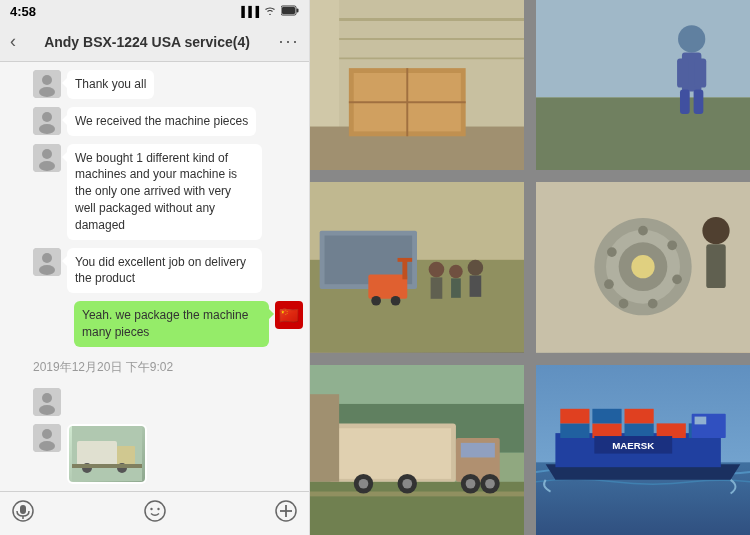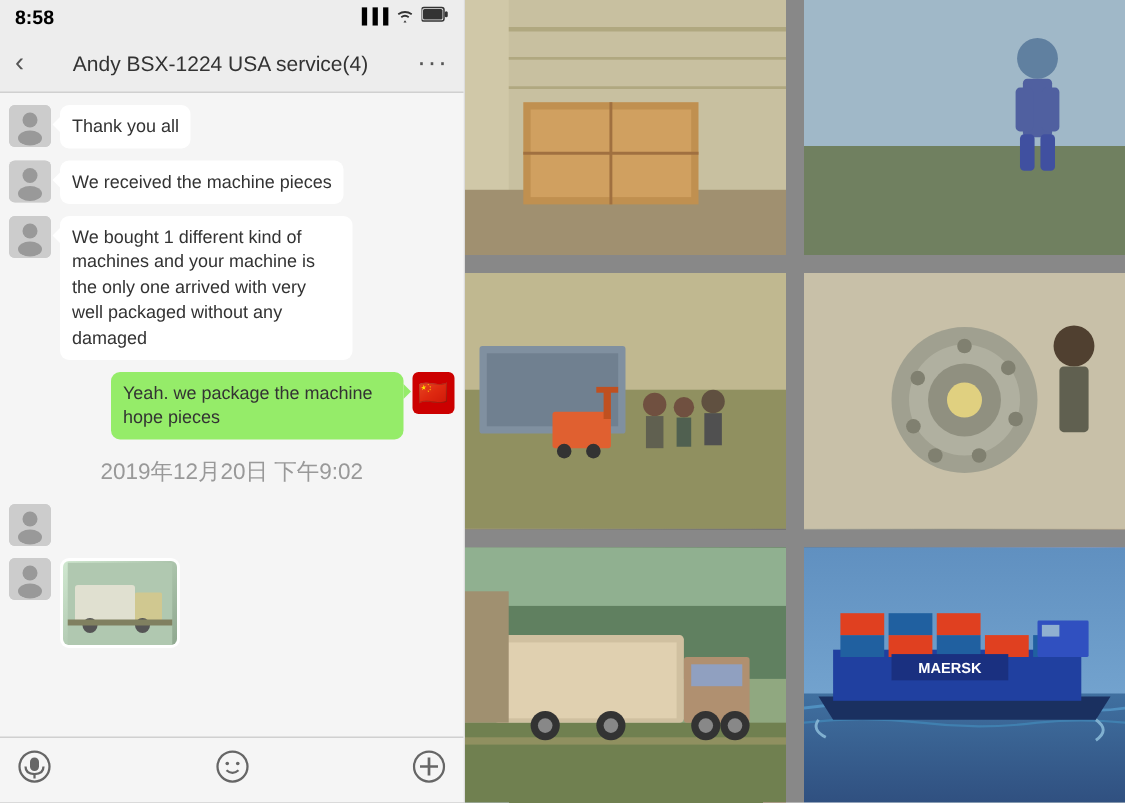--- a/index.html
+++ b/index.html
@@ -41,32 +41,33 @@
     .chat-header {
       background: #ededed;
       padding: 6px 10px;
       display: flex;
       align-items: center;
       justify-content: space-between;
       border-bottom: 1px solid #d0d0d0;
       height: 40px;
     }
     .chat-header-back { font-size: 18px; color: #555; }
-    .chat-header-title { font-size: 14px; font-weight: 400; color: #333; flex: 1; text-align: center; }
+    .chat-header-title { font-size: 14px; font-weight: 700; color: #333; flex: 1; text-align: center; }
     .chat-header-more { font-size: 18px; color: #555; letter-spacing: 1px; }
 
     
     .messages-area {
       flex: 1;
       overflow-y: auto;
       padding: 8px 6px;
       display: flex;
       flex-direction: column;
       gap: 8px;
       background: #f5f5f5;
+      margin-left: 27px;
     }
 
     .msg-row {
       display: flex;
       align-items: flex-start;
       gap: 6px;
     }
     .msg-row.sent {
       flex-direction: row-reverse;
     }
@@ -109,22 +110,21 @@
       background: #95ec69;
     }
     .msg-row.sent .bubble::before {
       right: -5px;
       left: auto;
       border-right: 0;
       border-left: 5px solid #95ec69;
     }
 
     .timestamp {
-      text-align: center;
-      font-size: 15px;
+      font-size: 12px;
       color: #999;
       margin: 4px 0;
     }
 
     
     .bubble.image-bubble {
       padding: 2px;
       background: #fff;
       width: 80px;
       height: 60px;
@@ -195,21 +195,21 @@
       width: 100%;
       height: 100%;
     }
   </style>
 </head>
 <body>
 
 <div class="chat-panel">
 
   <div class="status-bar">
-    <span class="status-time">8:58</span>
+    <span class="status-time">4:58</span>
     <div class="status-icons">
       <span>▐▐▐</span>
       <span>
         <svg width="14" height="12" viewBox="0 0 14 12">
           <path d="M7 9.5 L8 11 L6 11 Z" fill="#333"></path>
           <path d="M4.5 7.5 Q7 5.5 9.5 7.5" stroke="#333" fill="none" stroke-width="1.2"></path>
           <path d="M2.5 5.5 Q7 2.5 11.5 5.5" stroke="#333" fill="none" stroke-width="1.2"></path>
         </svg>
       </span>
       <span>
@@ -262,25 +262,37 @@
           <rect width="28" height="28" rx="4" fill="#ccc"></rect>
           <circle cx="14" cy="10" r="5" fill="#999"></circle>
           <ellipse cx="14" cy="22" rx="8" ry="5" fill="#999"></ellipse>
         </svg>
       </div>
       <div class="bubble">
         <span>We bought 1 different kind of machines and your machine is the only one arrived with very well packaged without any damaged</span>
       </div>
     </div>
 
+    <div class="msg-row">
+      <div class="avatar">
+        <svg width="28" height="28" viewBox="0 0 28 28">
+          <rect width="28" height="28" rx="4" fill="#ccc"></rect>
+          <circle cx="14" cy="10" r="5" fill="#999"></circle>
+          <ellipse cx="14" cy="22" rx="8" ry="5" fill="#999"></ellipse>
+        </svg>
+      </div>
+      <div class="bubble">
+        <span>You did excellent job on delivery the product</span>
+      </div>
+    </div>
 
     <div class="msg-row sent">
       <div class="avatar china">🇨🇳</div>
       <div class="bubble">
-        <span>Yeah. we package the machine hope pieces</span>
+        <span>Yeah. we package the machine many pieces</span>
       </div>
     </div>
 
     <div class="timestamp">2019年12月20日 下午9:02</div>
 
     <div class="msg-row">
       <div class="avatar">
         <svg width="28" height="28" viewBox="0 0 28 28">
           <rect width="28" height="28" rx="4" fill="#ccc"></rect>
           <circle cx="14" cy="10" r="5" fill="#999"></circle>

